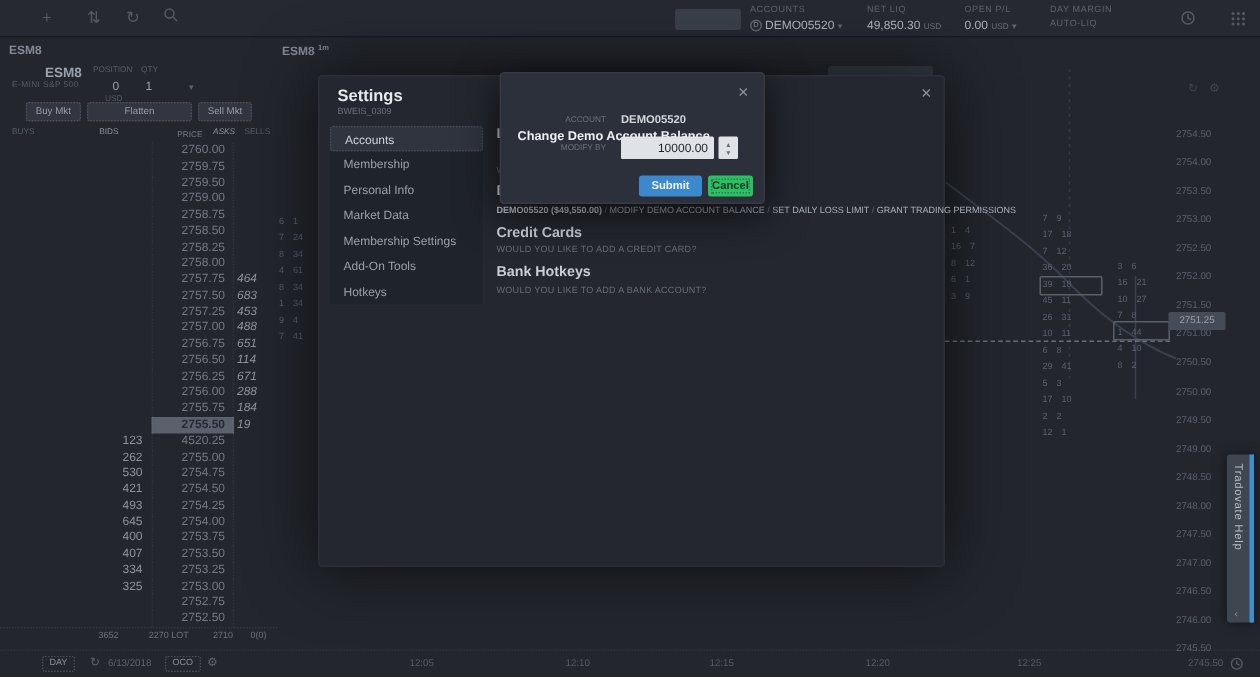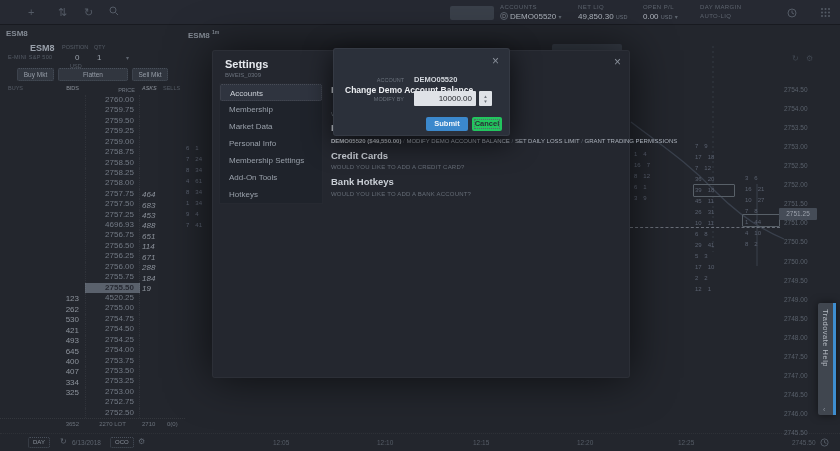--- a/index.html
+++ b/index.html
@@ -33,21 +33,21 @@
   .dom-lbl { position:absolute; font-size:5.5px; color:#565d67; text-transform:uppercase; }
   .dom-val { position:absolute; font-size:8px; color:#9aa1ab; }
   .dom-btn { position:absolute; top:43px; height:13px; background:#31363f;
     border:1px dotted #4a515c; border-radius:2px; color:#979ea8; font-size:6.5px;
     text-align:center; line-height:11px; }
   .lhead { position:absolute; top:60px; left:0; width:185px; height:9px; display:flex;
     font-size:5.5px; color:#565d67; text-transform:uppercase; }
   .lrow, .lhead { }
   #ladder { position:absolute; top:70px; left:0; width:185px; height:323px;
     display:flex; flex-direction:column; }
-  .lrow { flex:1; display:flex; align-items:flex-end; font-size:8px; }
+  .lrow { flex:1; display:flex; align-items:flex-start; font-size:8px;margin-left:16px; }
   .c-buys { width:35px; }
   .c-bids { width:50px; text-align:right; padding-right:6px; color:#8d939c; }
   .c-price { width:55px; text-align:right; padding-right:5px; color:#737a85;
     border-left:1px dotted rgba(255,255,255,0.06); border-right:1px dotted rgba(255,255,255,0.06);
     height:100%; line-height:10.4px; }
   .c-asks { width:23px; padding-left:2px; color:#8d939c;font-style:italic; }
   .c-sells { flex:1; }
   .lrow.sel .c-bids, .lrow.sel .c-price { background:#5a616c; }
   .lrow.sel .c-price { color:#262932; font-weight:bold; }
   #ltotals { position:absolute; top:393px; left:0; width:185px; height:11px; display:flex;
@@ -221,27 +221,20 @@
         <div class="lrow">
           <span class="c-buys"></span>
           <span class="c-bids"></span>
           <span class="c-price">2759.50</span>
           <span class="c-asks"></span>
           <span class="c-sells"></span>
         </div>
         <div class="lrow">
           <span class="c-buys"></span>
           <span class="c-bids"></span>
-          <span class="c-price">2759.25</span>
-          <span class="c-asks"></span>
-          <span class="c-sells"></span>
-        </div>
-        <div class="lrow">
-          <span class="c-buys"></span>
-          <span class="c-bids"></span>
           <span class="c-price">2759.00</span>
           <span class="c-asks"></span>
           <span class="c-sells"></span>
         </div>
         <div class="lrow">
           <span class="c-buys"></span>
           <span class="c-bids"></span>
           <span class="c-price">2758.75</span>
           <span class="c-asks"></span>
           <span class="c-sells"></span>
@@ -284,21 +277,21 @@
         <div class="lrow">
           <span class="c-buys"></span>
           <span class="c-bids"></span>
           <span class="c-price">2757.25</span>
           <span class="c-asks">453</span>
           <span class="c-sells"></span>
         </div>
         <div class="lrow">
           <span class="c-buys"></span>
           <span class="c-bids"></span>
-          <span class="c-price">4696.93</span>
+          <span class="c-price">2757.00</span>
           <span class="c-asks">488</span>
           <span class="c-sells"></span>
         </div>
         <div class="lrow">
           <span class="c-buys"></span>
           <span class="c-bids"></span>
           <span class="c-price">2756.75</span>
           <span class="c-asks">651</span>
           <span class="c-sells"></span>
         </div>
@@ -532,22 +525,22 @@
     </span>
   </div>
 
   <div id="settings" class="dots">
     <div class="title">Settings</div>
     <div class="subtitle">BWEIS_0309</div>
     <div class="close-x" style="top:5px;right:8px">×</div>
     <div id="snav">
         <div class="snav-item sel">Accounts</div>
         <div class="snav-item">Membership</div>
+        <div class="snav-item">Personal Info</div>
         <div class="snav-item">Market Data</div>
-        <div class="snav-item">Personal Info</div>
         <div class="snav-item">Membership Settings</div>
         <div class="snav-item">Add-On Tools</div>
         <div class="snav-item">Hotkeys</div>
       </div>
     <div class="sheading" style="top:33px">Live Accounts</div>
     <div class="ssub" style="top:60px">WOULD YOU LIKE TO ADD A LIVE ACCOUNT?</div>
     <div class="sheading" style="top:71px">Demo Accounts</div>
     <div id="acct-links"><span class="seg0">DEMO05520 ($49,550.00)</span><span class="sep"> / </span><span class="lk">MODIFY DEMO ACCOUNT BALANCE</span><span class="sep"> / </span><span class="lk">SET DAILY LOSS LIMIT</span><span class="sep"> / </span><span class="lk">GRANT TRADING PERMISSIONS</span></div>
     <div class="sheading" style="top:99px">Credit Cards</div>
     <div class="ssub" style="top:113px">WOULD YOU LIKE TO ADD A CREDIT CARD?</div>

